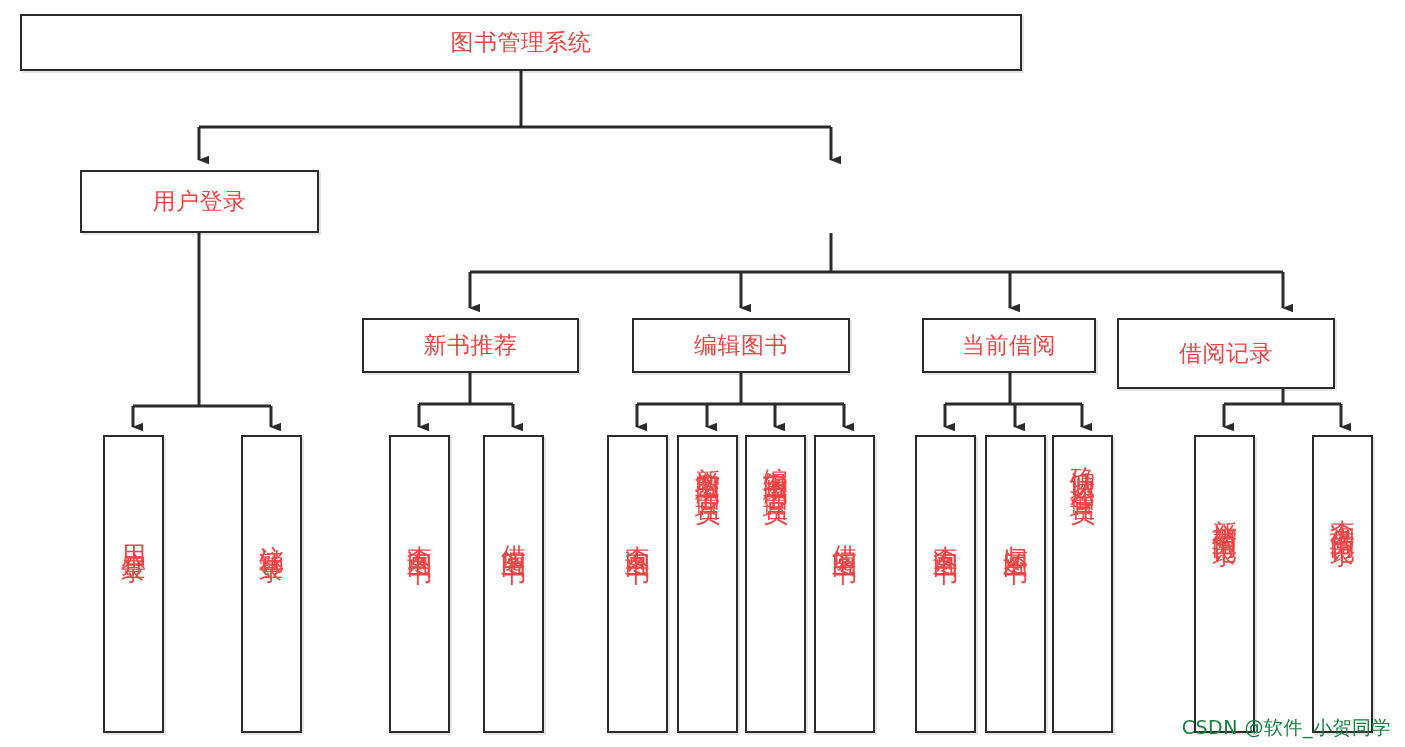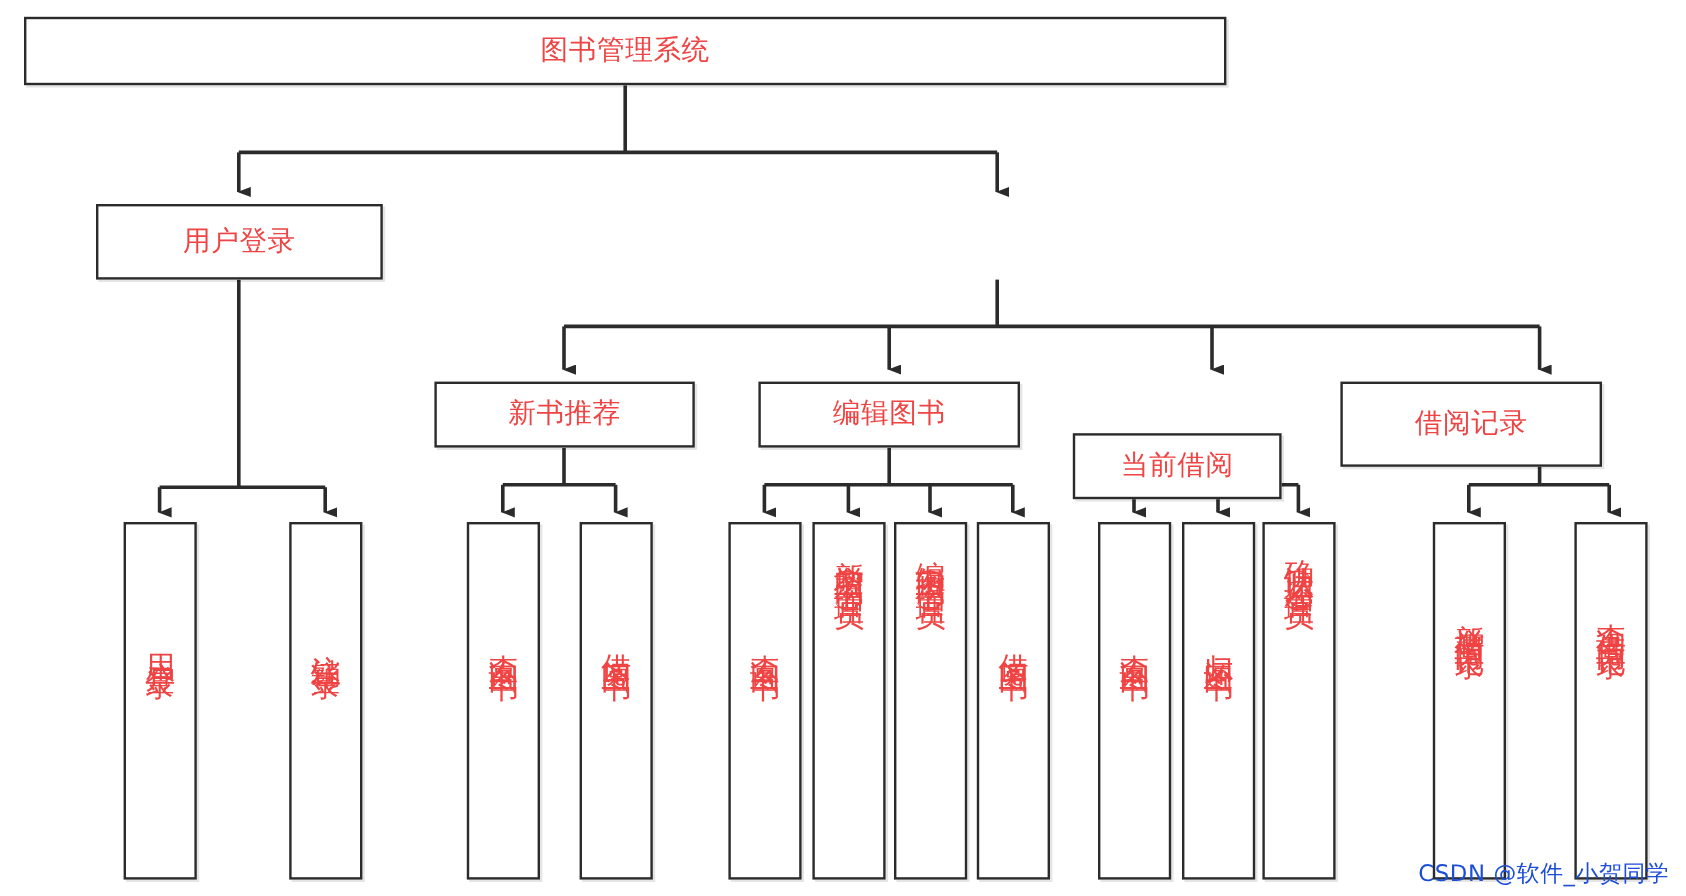--- a/index.html
+++ b/index.html
@@ -63,21 +63,21 @@
     margin-top: 78px;
   }
   .node.vert.mid2 .lbl {
     margin-top: 52px;
   }
   #watermark {
     position: absolute;
     right: 14px;
     bottom: 6px;
     font-size: 19px;
-    color: #1d4ed8;
+    color: #15803d;
     letter-spacing: 0.5px;
     white-space: nowrap;
   }
 </style>
 </head>
 <body>
 
 <div id="canvas">
 
   <svg id="wires" viewBox="0 0 1405 747" width="1405" height="747">
@@ -138,21 +138,21 @@
   <div class="node horiz" style="left:80px; top:170px; width:239px; height:63px;">
     <span class="lbl">用户登录</span>
   </div>
 
   <div class="node horiz" style="left:362px; top:318px; width:217px; height:55px;">
     <span class="lbl">新书推荐</span>
   </div>
   <div class="node horiz" style="left:632px; top:318px; width:218px; height:55px;">
     <span class="lbl">编辑图书</span>
   </div>
-  <div class="node horiz" style="left:894px; top:318px; width:174px; height:55px;margin-top:43px;">
+  <div class="node horiz" style="left:922px; top:318px; width:174px; height:55px;">
     <span class="lbl">当前借阅</span>
   </div>
   <div class="node horiz" style="left:1117px; top:318px; width:218px; height:71px;">
     <span class="lbl">借阅记录</span>
   </div>
 
   <div class="node vert mid" style="left:103px; top:435px; width:61px; height:298px;">
     <span class="lbl">用户登录</span>
   </div>
   <div class="node vert mid" style="left:241px; top:435px; width:61px; height:298px;">

